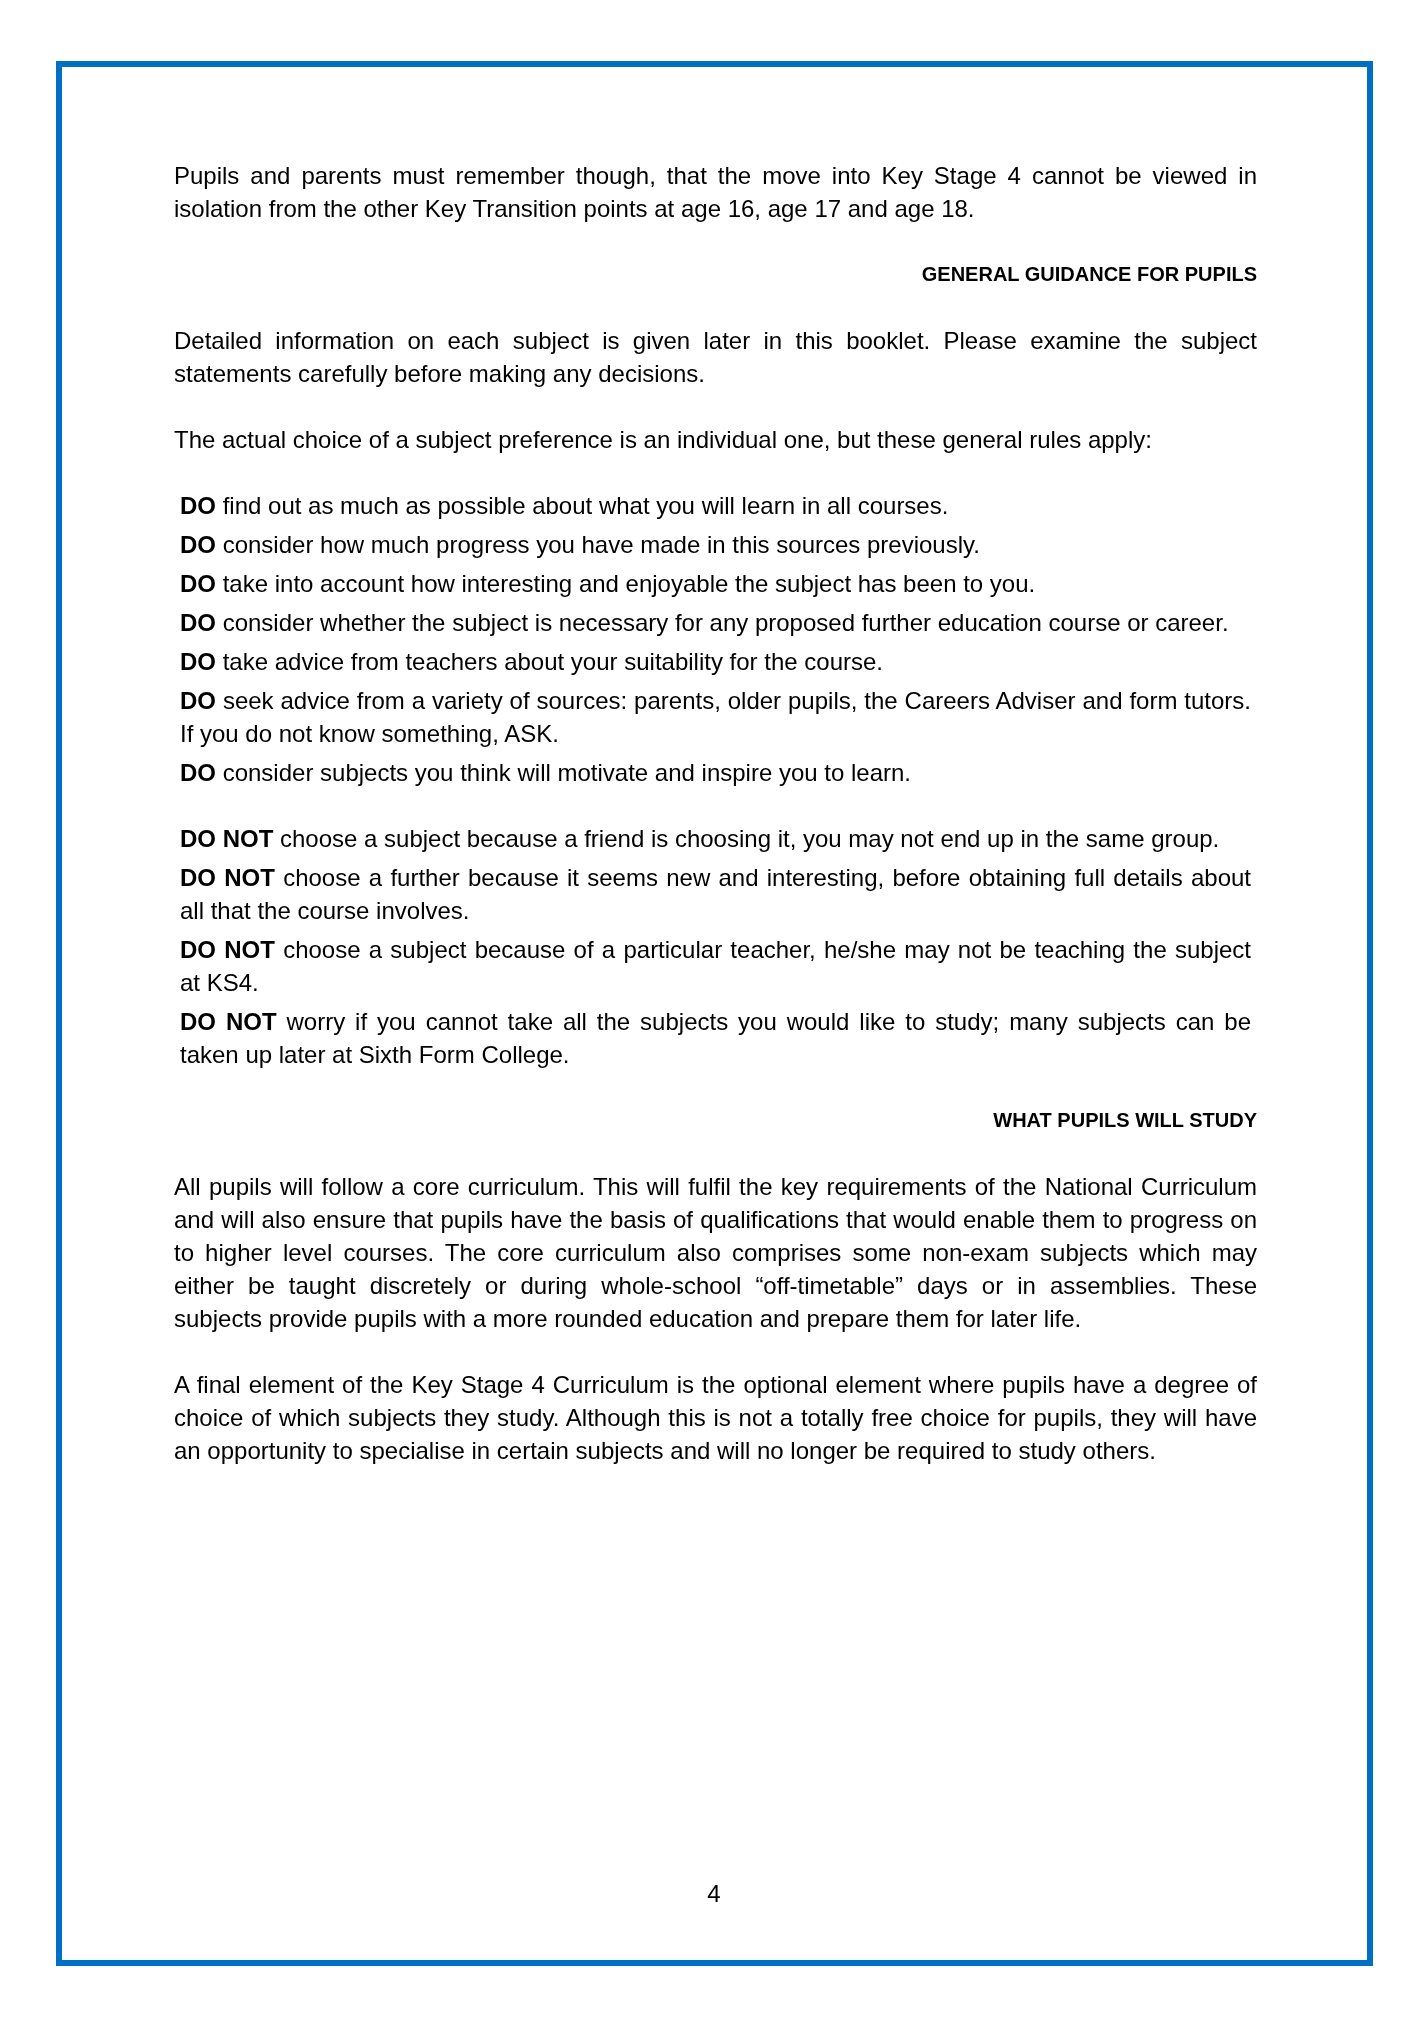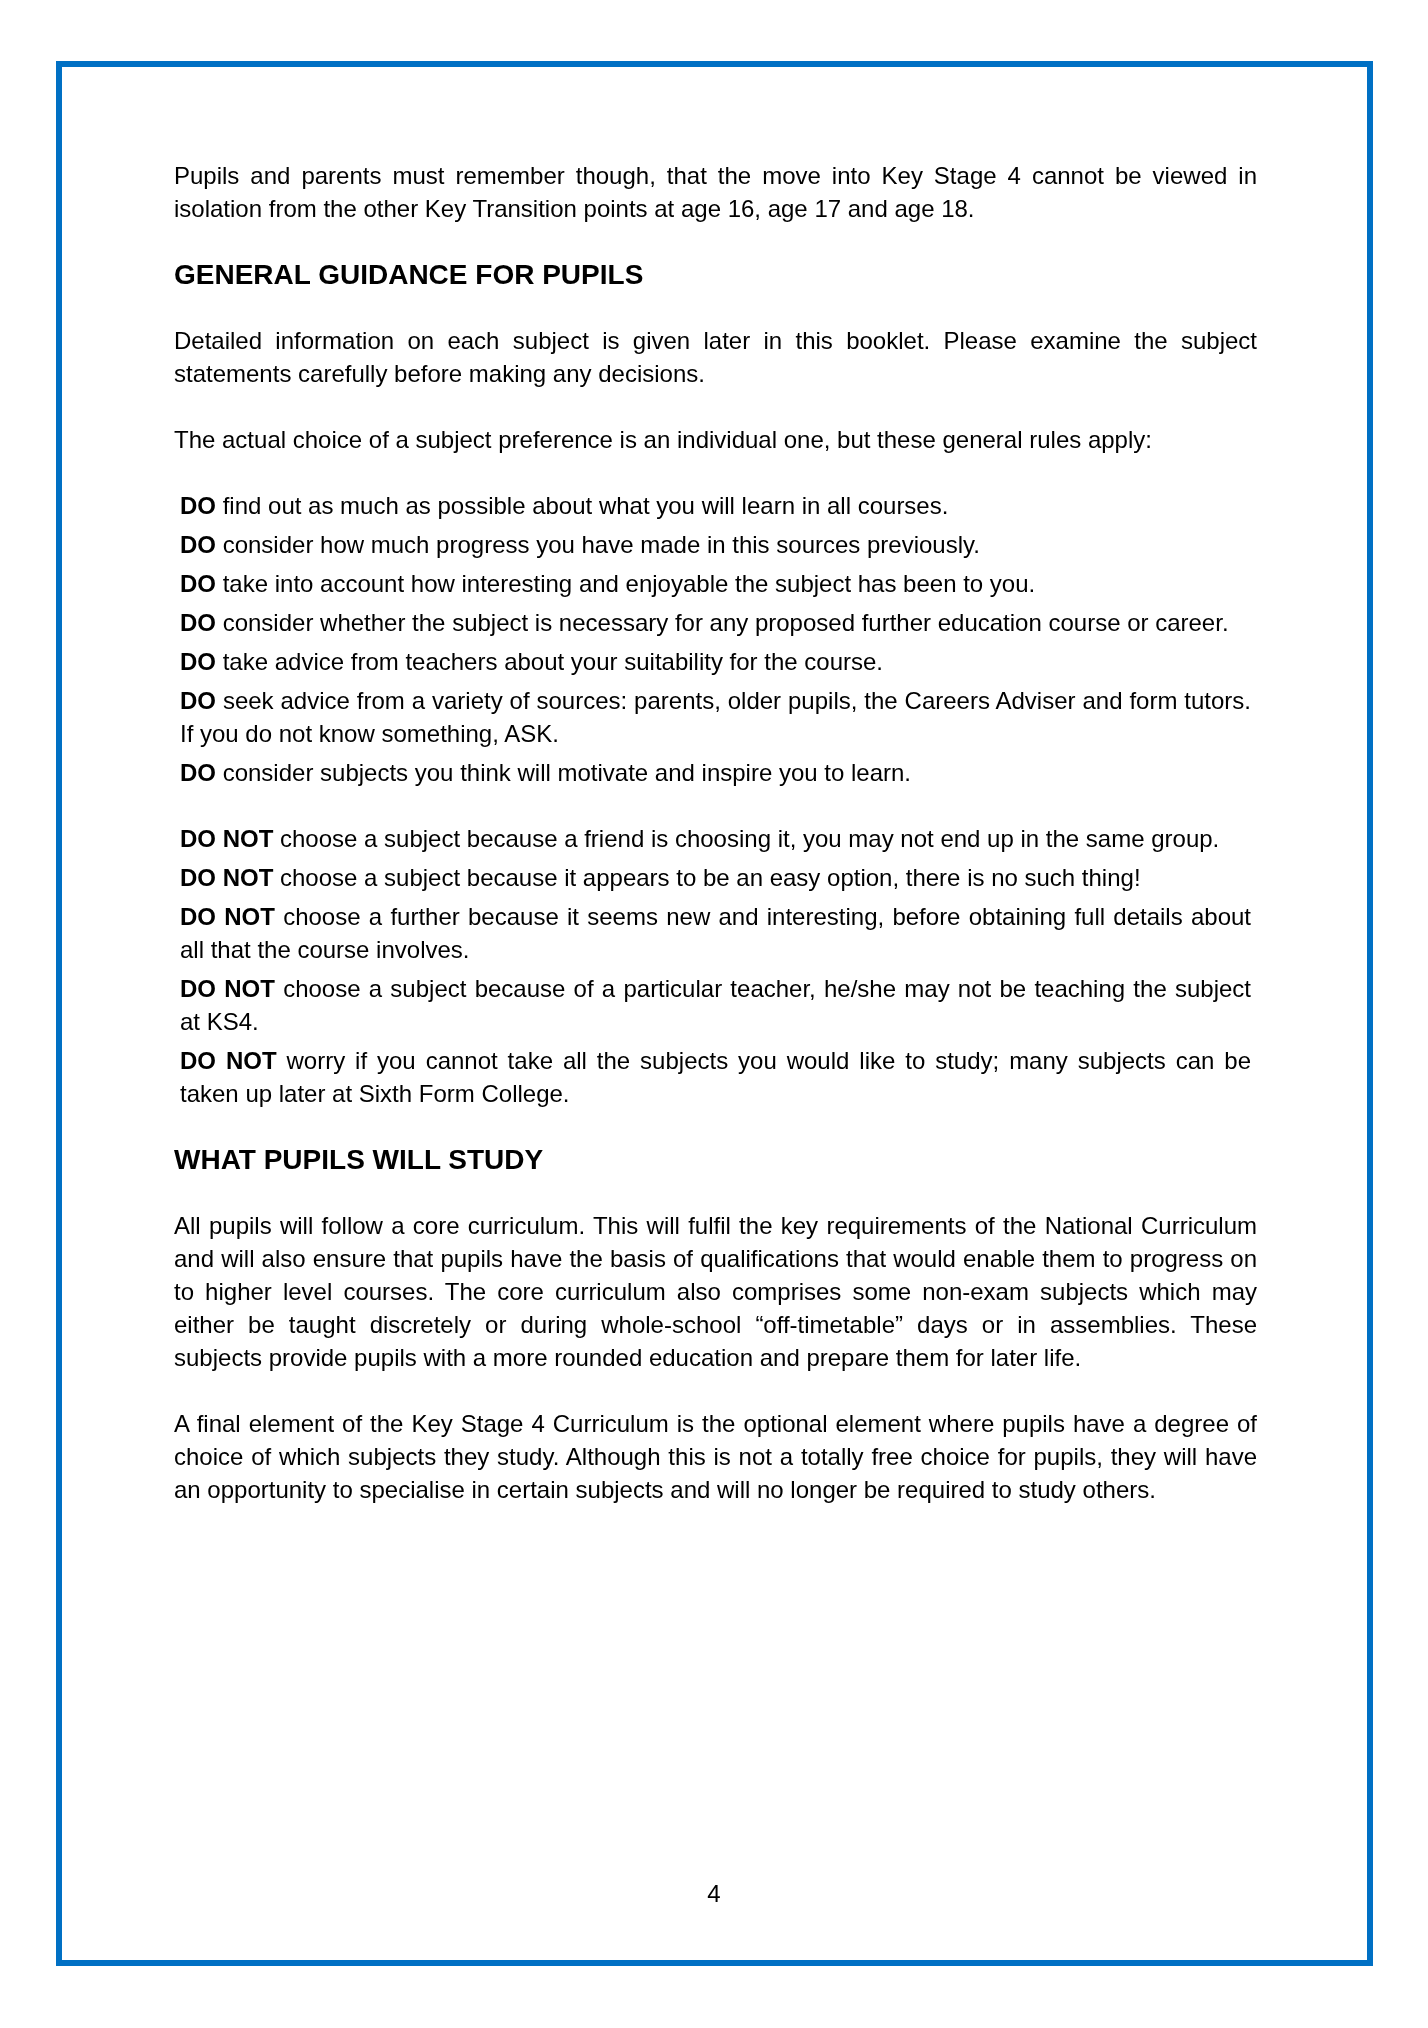--- a/index.html
+++ b/index.html
@@ -30,23 +30,24 @@
     width: 1083px;
     font-size: 24px;
     line-height: 33px;
   }
   .content p {
     margin: 0 0 33px 0;
     text-align: justify;
   }
   .content h2 {
     margin: 0 0 33px 0;
-    font-size: 28px;
+    font-size: 20px;
     line-height: 33px;
     font-weight: bold;
+    text-align: right;
   }
   .rule-list {
     margin: 0 0 33px 0;
     padding: 0;
     list-style: none;
   }
   .rule-list li {
     text-align: justify;
     margin: 6px;
   }
@@ -83,21 +84,20 @@
     <li><span class="kw">DO</span><span> take into account how interesting and enjoyable the subject has been to you.</span></li>
     <li><span class="kw">DO</span><span> consider whether the subject is necessary for any proposed further education course or career.</span></li>
     <li><span class="kw">DO</span><span> take advice from teachers about your suitability for the course.</span></li>
     <li><span class="kw">DO</span><span> seek advice from a variety of sources: parents, older pupils, the Careers Adviser and form tutors. If you do not know something, ASK.</span></li>
     <li><span class="kw">DO</span><span> consider subjects you think will motivate and inspire you to learn.</span></li>
   </ul>
 
 
   <ul class="rule-list">
     <li><span class="kw">DO NOT</span><span> choose a subject because a friend is choosing it, you may not end up in the same group.</span></li>
-    <li><span class="kw">DO NOT</span><span> choose a subject because it appears to be an easy option, there is no such thing!</span></li>
     <li><span class="kw">DO NOT</span><span> choose a further because it seems new and interesting, before obtaining full details about all that the course involves.</span></li>
     <li><span class="kw">DO NOT</span><span> choose a subject because of a particular teacher, he/she may not be teaching the subject at KS4.</span></li>
     <li><span class="kw">DO NOT</span><span> worry if you cannot take all the subjects you would like to study; many subjects can be taken up later at Sixth Form College.</span></li>
   </ul>
 
   <h2>WHAT PUPILS WILL STUDY</h2>
 
   <p>All pupils will follow a core curriculum.  This will fulfil the key requirements of the National Curriculum and will also ensure that pupils have the basis of qualifications that would enable them to progress on to higher level courses.  The core curriculum also comprises some non-exam subjects which may either be taught discretely or during whole-school “off-timetable” days or in assemblies.  These subjects provide pupils with a more rounded education and prepare them for later life.</p>
   <p>A final element of the Key Stage 4 Curriculum is the optional element where pupils have a degree of choice of which subjects they study.  Although this is not a totally free choice for pupils, they will have an opportunity to specialise in certain subjects and will no longer be required to study others.</p>
 

